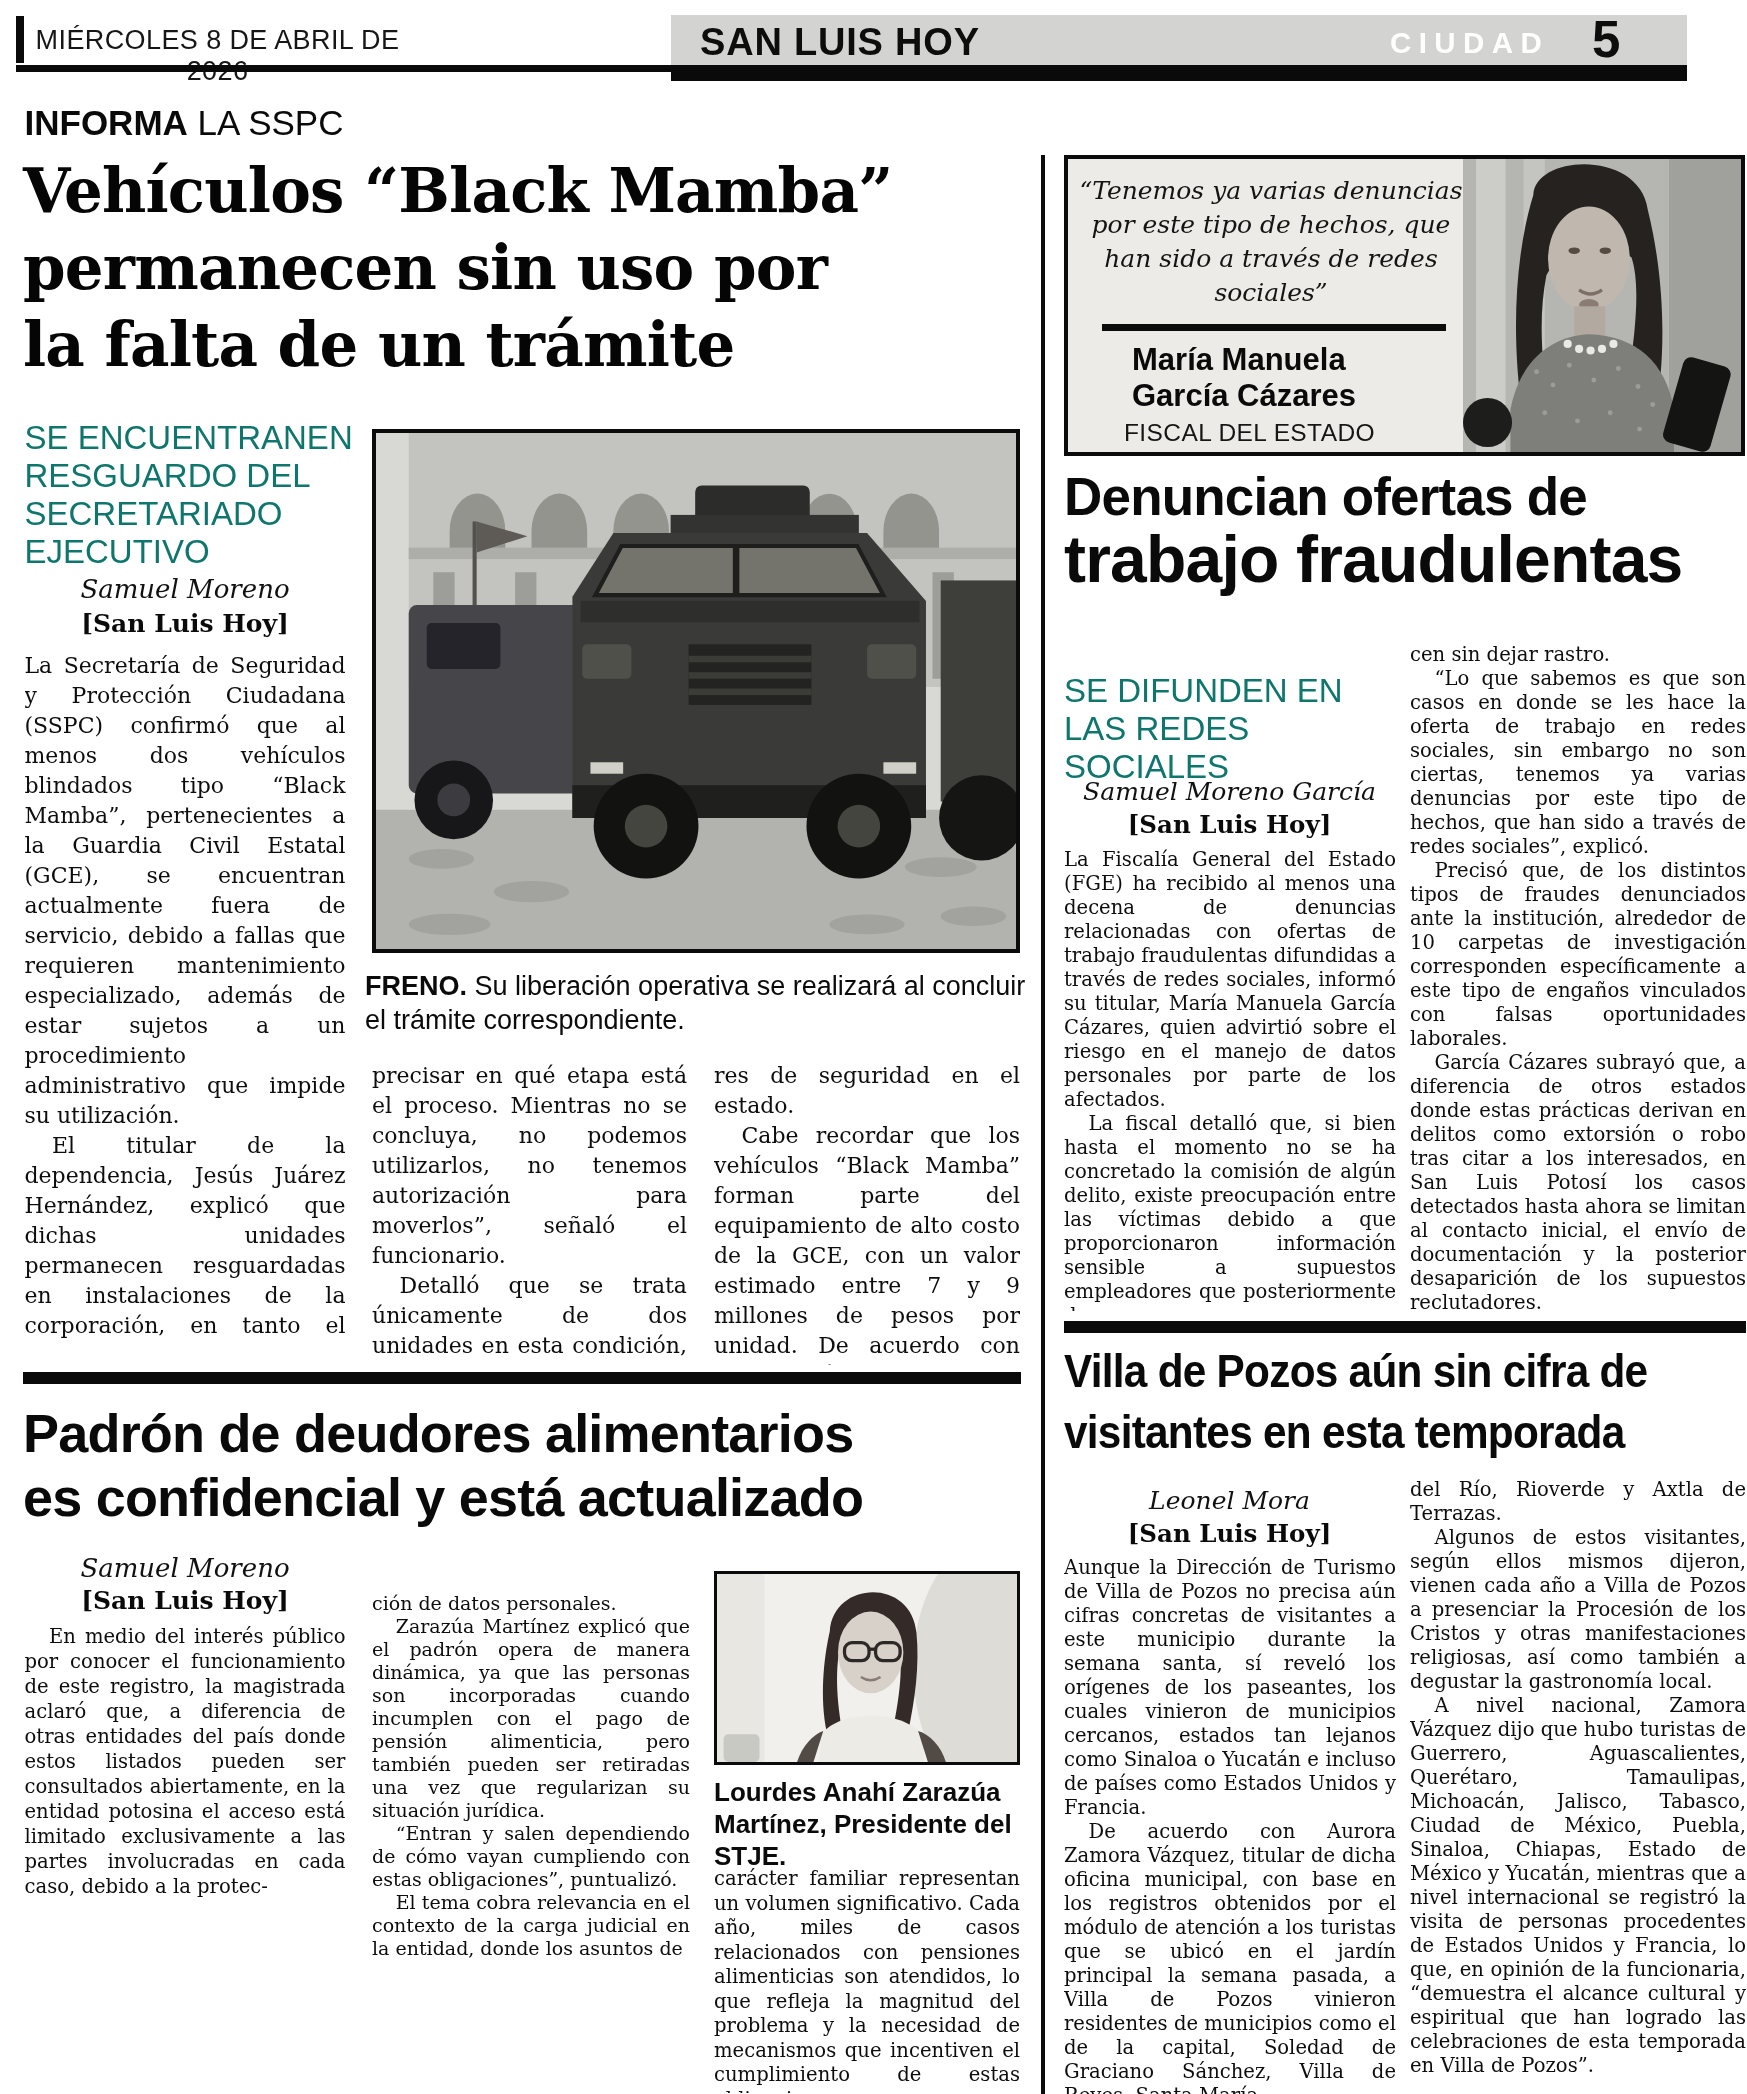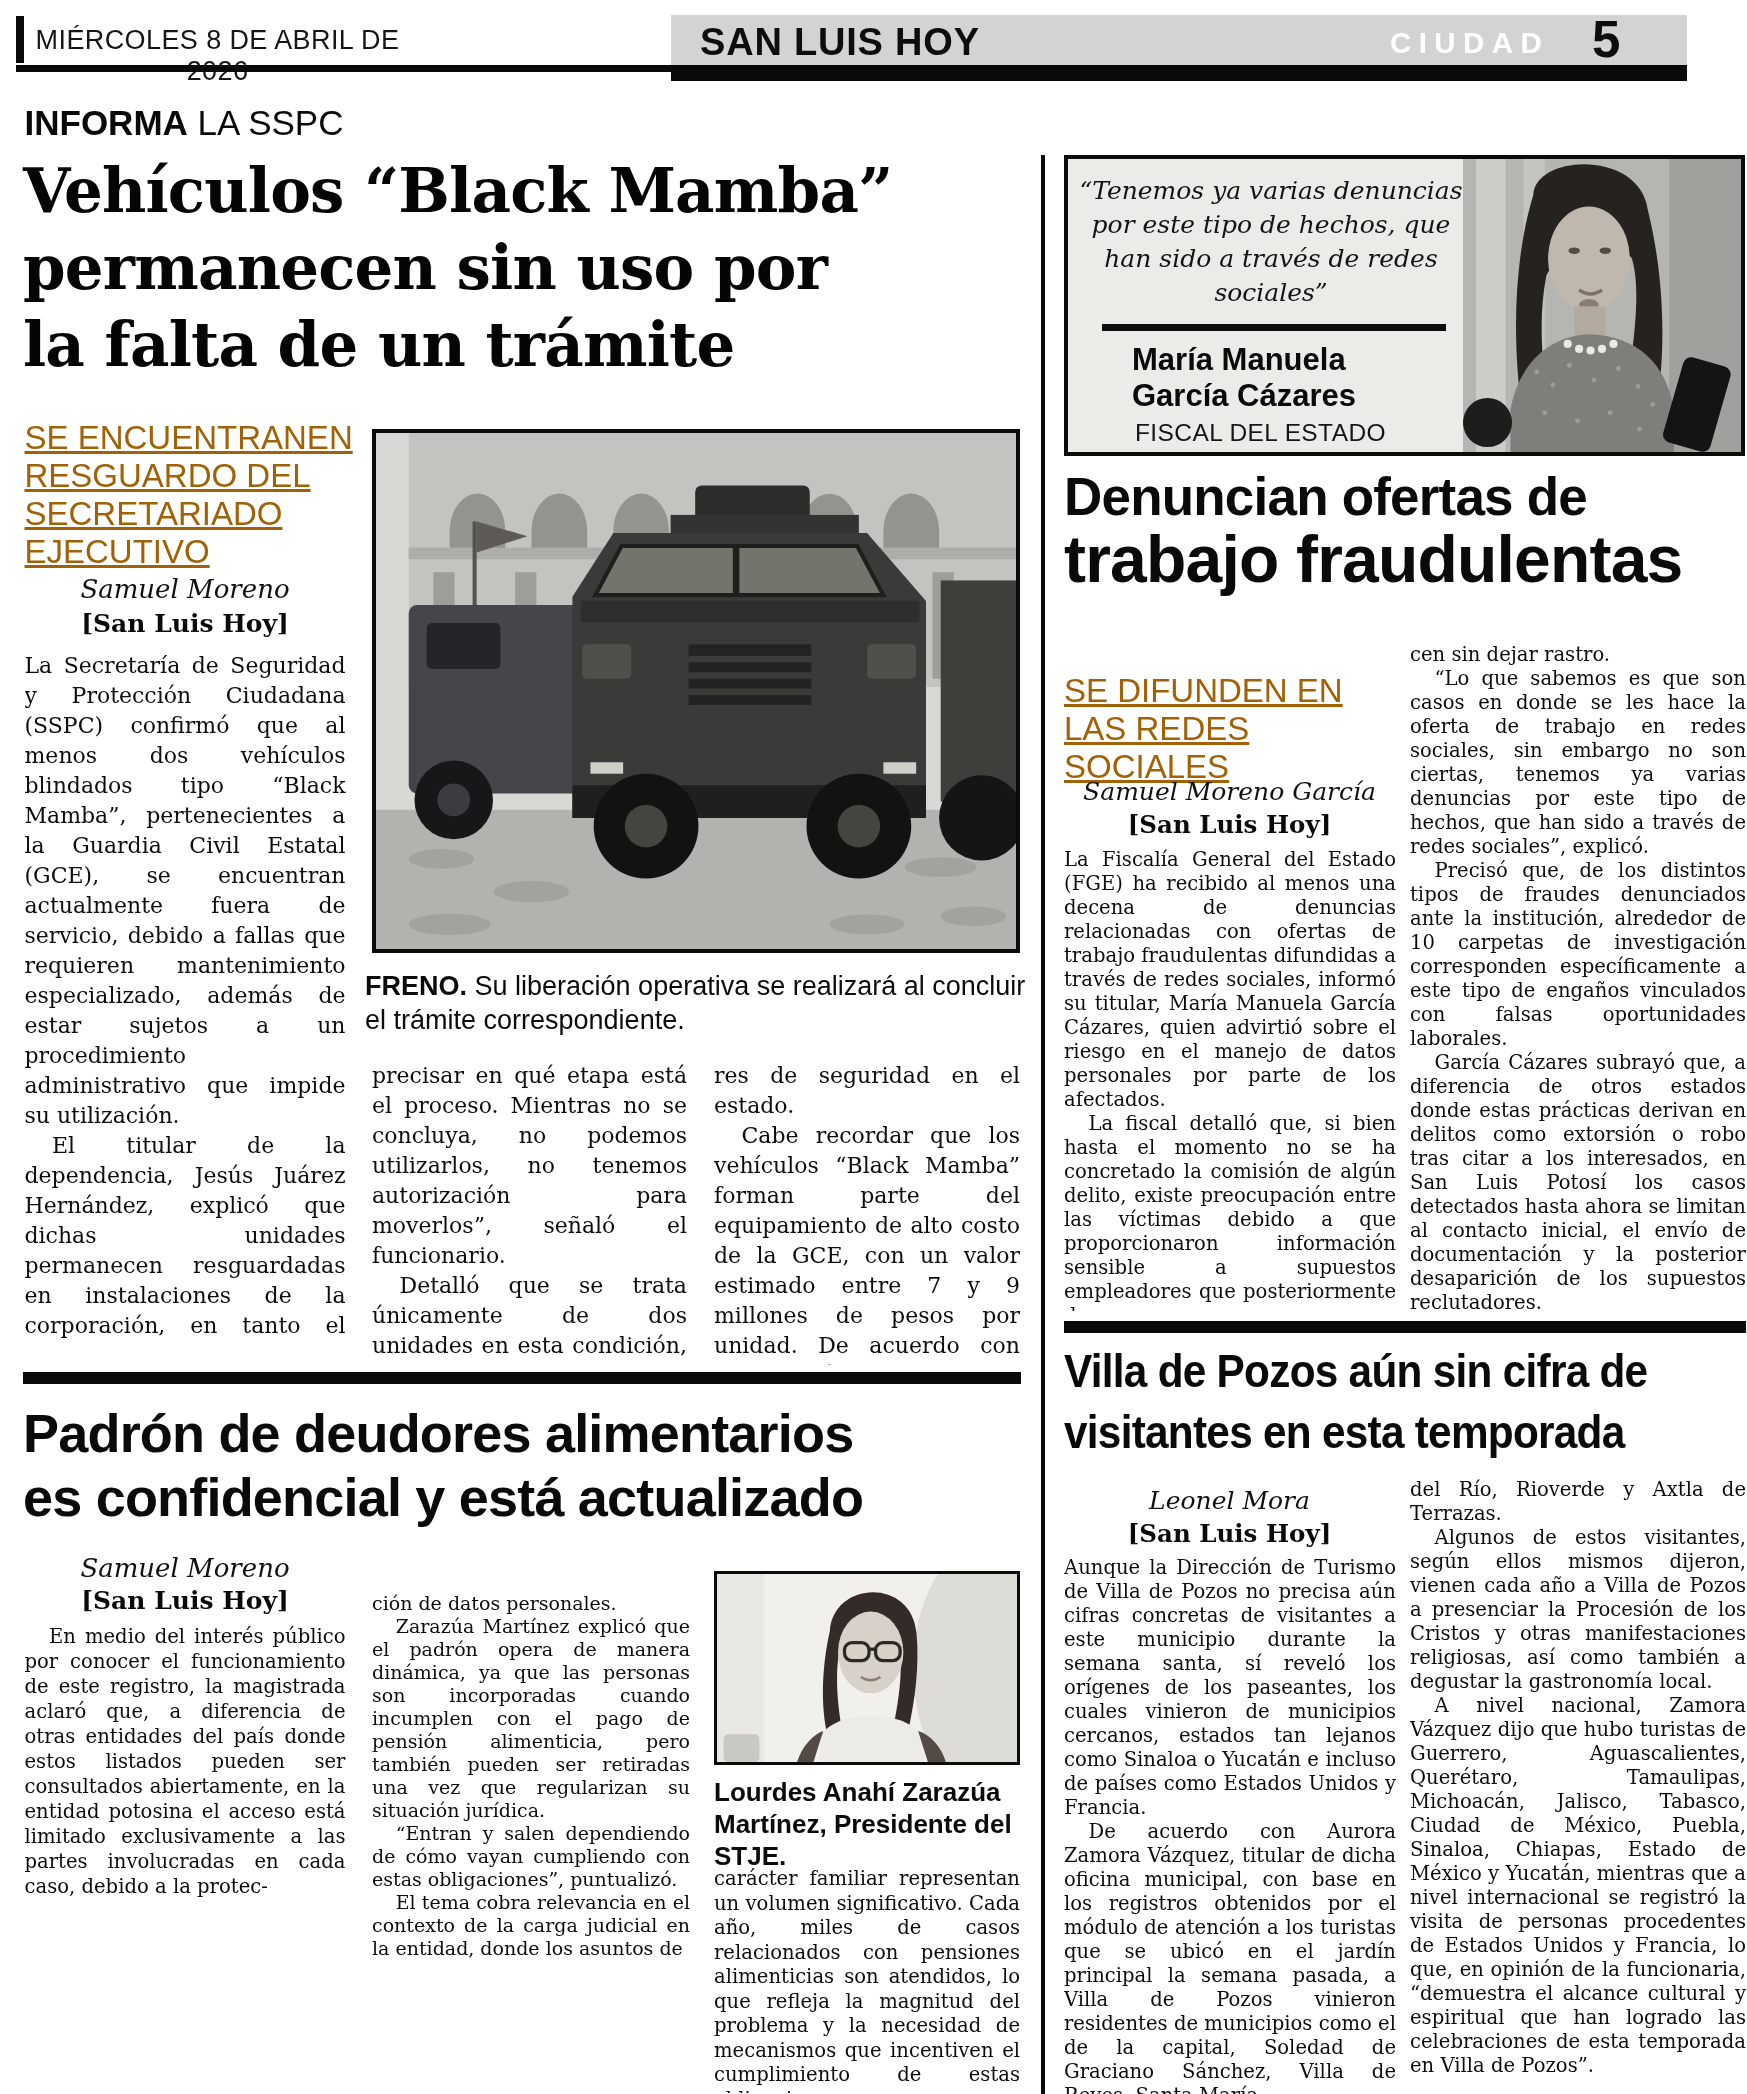--- a/index.html
+++ b/index.html
@@ -14,41 +14,41 @@
   
   #hdr-date{left:29.5px;top:24.5px;width:376px;text-align:center;font-family:"Liberation Sans",sans-serif;
             font-size:27px;letter-spacing:0.4px;color:#161616;}
   #hdr-gray{left:671px;top:14.7px;width:1016px;height:50px;background:#d3d4d1;}
   #masthead{left:700px;top:20.5px;font-family:"Liberation Sans",sans-serif;font-weight:800;font-size:38px;letter-spacing:0.8px;color:#0d0d0d;}
   #sec-label{left:1390px;top:26px;font-family:"Liberation Sans",sans-serif;font-weight:700;font-size:29.5px;letter-spacing:7.4px;color:#ffffff;}
   #page-num{left:1592px;top:9.8px;font-family:"Liberation Sans",sans-serif;font-weight:800;font-size:51px;color:#0d0d0d;}
   
   .hl-slab{font-family:"DejaVu Serif",serif;font-weight:800;letter-spacing:-0.8px;white-space:nowrap;color:#050505;}
   .hl-sans{font-family:"Liberation Sans",sans-serif;font-weight:700;letter-spacing:-0.8px;white-space:nowrap;color:#0a0a0a;}
-  .deck{font-family:"Liberation Sans",sans-serif;font-weight:400;color:#a16207;text-decoration:underline;}
+  .deck{font-family:"Liberation Sans",sans-serif;font-weight:400;color:#0f766e;}
   .byline{font-style:italic;text-align:center;font-size:26px;color:#111;}
   .credit{font-weight:700;text-align:center;font-size:25px;color:#0a0a0a;}
   
   .colbody p{margin:0;text-align:justify;}
   .colbody p.ind{text-indent:1.25em;}
   .colbody{overflow:hidden;color:#0d0d0d;}
   .col-mamba{font-size:22px;line-height:30px;}
   .col-sm{font-size:19.6px;line-height:24px;}
   .col-p1{font-size:19.6px;line-height:25px;}
   .col-p2{font-size:19px;line-height:23px;}
   .col-p3{font-size:19.6px;line-height:24.5px;}
   .caption{font-family:"Liberation Sans",sans-serif;font-weight:500;color:#0b0b0b;}
   .caption .lead{font-weight:800;}
   .photo-frame{border:4.1px solid #0b0b0b;background:#cfcfcc;box-sizing:content-box;}
   
   #qbox{left:1064px;top:155px;width:673px;height:293px;border:4.1px solid #0b0b0b;background:#ecebe7;}
   #q-text{left:6.5px;top:14.7px;width:393px;text-align:center;font-style:italic;font-size:25px;line-height:34px;color:#141414;}
   #q-rule{left:34px;top:165px;width:344px;height:7.4px;background:#0c0c0c;}
   #q-name{left:64px;top:183px;width:282px;font-family:"Liberation Sans",sans-serif;font-weight:800;font-size:31px;line-height:36px;color:#0a0a0a;}
-  #q-role{left:67px;top:260px;font-family:"Liberation Sans",sans-serif;font-size:24.5px;letter-spacing:0.4px;color:#161616;}
+  #q-role{left:56px;top:260px;font-family:"Liberation Sans",sans-serif;font-size:24.5px;letter-spacing:0.4px;color:#161616;}
 </style>
 </head>
 <body>
 
 <div class="abs bar" style="left:16.4px;top:16.4px;width:7.4px;height:47px;"></div>
 <div class="abs" id="hdr-date">MIÉRCOLES 8 DE ABRIL DE 2026</div>
 <div class="abs bar" style="left:16.4px;top:65px;width:655px;height:7.4px;"></div>
 <div class="abs" id="hdr-gray"></div>
 <div class="abs" id="masthead">SAN LUIS HOY</div>
 <div class="abs" id="sec-label">CIUDAD</div>

